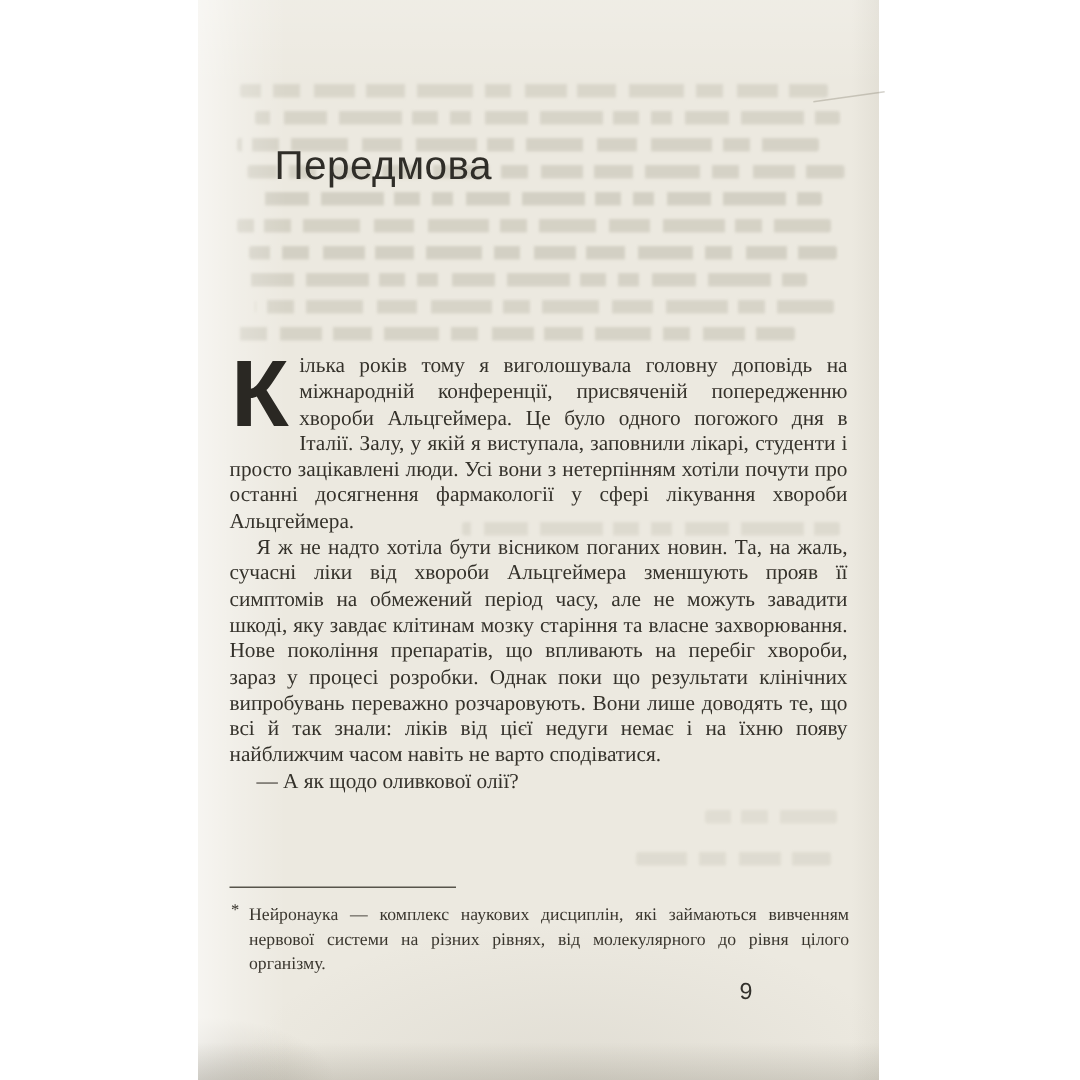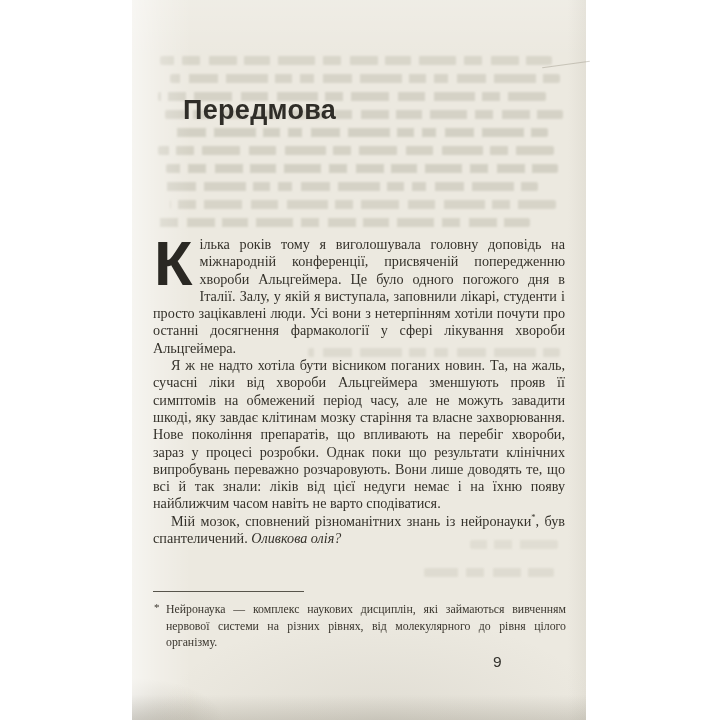--- a/index.html
+++ b/index.html
@@ -49,21 +49,21 @@
     var(--bleed) 112px 126px, transparent 126px 134px);}
   .bl-c{background:repeating-linear-gradient(90deg,
     var(--bleed) 0 38px, transparent 38px 46px,
     var(--bleed) 46px 64px, transparent 64px 71px,
     var(--bleed) 71px 112px, transparent 112px 121px,
     var(--bleed) 121px 148px, transparent 148px 157px);}
   
   .title{
     position:absolute;left:51px;top:78px;
     font-family:"Liberation Sans",sans-serif;
-    font-weight:700;font-size:27px;line-height:1.05;
+    font-weight:400;font-size:27px;line-height:1.05;
     letter-spacing:.3px;color:var(--ink);
   }
   .body-text{
     position:absolute;left:21px;top:236px;width:412px;
     font-size:14.2px;line-height:17.3px;
     color:#34312a;text-align:justify;
   }
   .body-text p{margin:0;padding:0}
   .indent{text-indent:18px}
   .dropcap{
@@ -118,21 +118,21 @@
 
   <div class="page-shading"></div>
 
   <div class="crease"></div>
 
   <h1 class="title">Передмова</h1>
 
   <div class="body-text">
     <p><span class="dropcap">К</span><span>ілька років тому я виголошувала головну доповідь на міжнародній конференції, присвяченій попередженню хвороби Альцгеймера. Це було одного погожого дня в Італії. Залу, у якій я виступала, заповнили лікарі, студенти і просто зацікавлені люди. Усі вони з нетерпінням хотіли почути про останні досягнення фармакології у сфері лікування хвороби Альцгеймера.</span></p>
     <p class="indent">Я ж не надто хотіла бути вісником поганих новин. Та, на жаль, сучасні ліки від хвороби Альцгеймера зменшують прояв її симптомів на обмежений період часу, але не можуть завадити шкоді, яку завдає клітинам мозку старіння та власне захворювання. Нове покоління препаратів, що впливають на перебіг хвороби, зараз у процесі розробки. Однак поки що результати клінічних випробувань переважно розчаровують. Вони лише доводять те, що всі й так знали: ліків від цієї недуги немає і на їхню появу найближчим часом навіть не варто сподіватися.</p>
-    <p class="indent"><span>Мій мозок, сповнений різноманітних знань із нейронауки</span><span class="fn-sup">*</span><span>, був спантеличений. </span><em>Оливкова олія?</em></p>
+    <p class="indent">— А як щодо оливкової олії?</p>
   </div>
 
   <div class="footnote-sep"></div>
 
   <div class="footnote">
     <span class="fn-marker">*</span>
     <span>Нейронаука — комплекс наукових дисциплін, які займаються вивченням нервової системи на різних рівнях, від молекулярного до рівня цілого організму.</span>
   </div>
 
   <div class="page-number">9</div>

